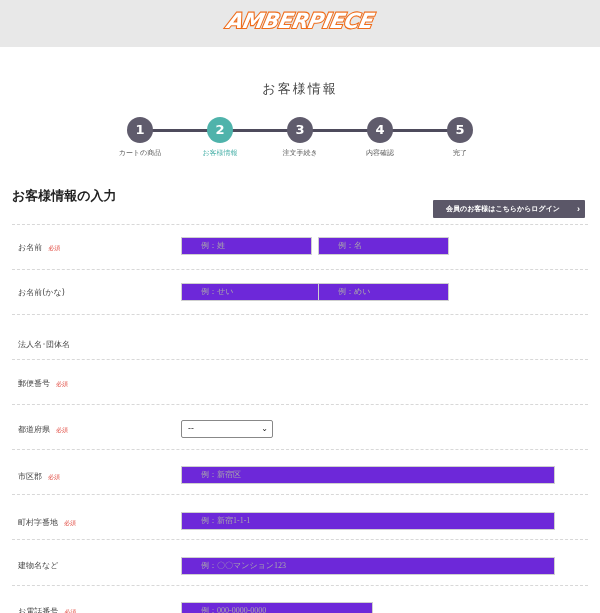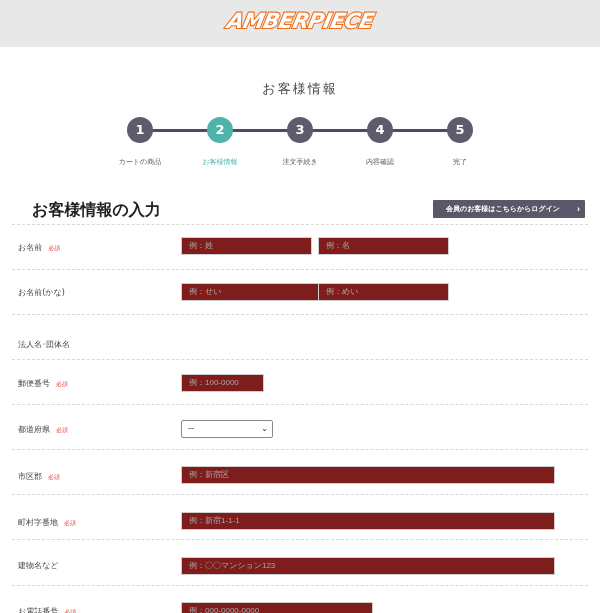--- a/index.html
+++ b/index.html
@@ -9,31 +9,31 @@
   .header { position: absolute; left: 0; top: 0; width: 600px; height: 47px; background: #e8e8e8; }
   .logo { position: absolute; left: 172px; top: 10px; width: 256px; height: 22px; }
 
   .page-title { position: absolute; left: 0; top: 80px; width: 600px; text-align: center; font-size: 13px; letter-spacing: 2px; color: #444; font-family: "DejaVu Serif", serif; }
 
   .steps { position: absolute; left: 0; top: 117px; width: 600px; height: 45px; }
   .step-line { position: absolute; left: 140px; top: 12px; width: 320px; height: 3px; background: #4e4b5c; }
   .step { position: absolute; top: 0; width: 80px; margin-left: -40px; text-align: center; }
   .step-circle { width: 26px; height: 26px; border-radius: 50%; background: #5f5b6c; color: #fff; font-size: 13px; font-weight: bold; line-height: 26px; margin: 0 auto; position: relative; }
   .step.active .step-circle { background: #4fb3ab; }
-  .step-label { font-size: 7px; color: #555; margin-top: 14px; white-space: nowrap; }
+  .step-label { font-size: 7px; color: #555; margin-top: 5px; white-space: nowrap; }
   .step.active .step-label { color: #4fb3ab; }
 
-  .section-title { position: absolute; left: 12px; top: 200px; font-size: 16px; color: #222; font-weight: bold; margin-left: 20px; }
+  .section-title { position: absolute; left: 12px; top: 187px; font-size: 13px; color: #222; font-weight: bold; }
   .login-btn { position: absolute; left: 433px; top: 200px; width: 152px; height: 18px; background: #5b5768; color: #fff; font-size: 7px; font-weight: bold; line-height: 18px; padding-left: 13px; cursor: pointer; border: none; text-align: left; border-radius: 1px; }
   .login-btn .chev { position: absolute; right: 5px; top: 0; font-size: 9px; }
 
   .form-row { position: absolute; left: 12px; width: 576px; border-top: 1px dashed #d8d8d8; }
   .row-label { position: absolute; left: 6px; font-size: 8px; color: #444; white-space: nowrap; }
   .req { color: #e0443a; font-size: 6px; margin-left: 6px; }
-  .field { position: absolute; height: 18px; border: 1px solid #cfcfcf; background: #7f1d1d; font-size: 8px; color: #aaa; padding-left: 7px; line-height: 16px; font-family: Liberation Sans, sans-serif; }
+  .field { position: absolute; height: 18px; border: 1px solid #cfcfcf; background: #6d28d9; font-size: 8px; color: #aaa; padding-left: 19px; line-height: 16px; font-family: Liberation Serif, serif; }
   .select { position: absolute; height: 18px; border: 1px solid #888; background: #fff; font-size: 8px; color: #222; padding-left: 6px; line-height: 16px; border-radius: 2px; }
   .select .arrow { position: absolute; right: 4px; top: 0; font-size: 8px; color: #222; }
 </style>
 </head>
 <body>
 
 <div class="header">
   <svg class="logo" viewBox="0 0 256 22">
     <text x="128" y="18" text-anchor="middle" font-family="DejaVu Sans, sans-serif" font-size="21" font-weight="bold" font-style="italic" fill="#fff" stroke="#ef6c1a" stroke-width="2.2" paint-order="stroke" letter-spacing="-0.5" transform="skewX(-12) translate(3,0)">AMBERPIECE</text>
   </svg>
@@ -87,21 +87,20 @@
 </div>
 
 <div class="form-row" style="top:314px;height:45px">
   <div class="row-label" style="top:24px">法人名･団体名</div>
 </div>
 
 <div class="form-row" style="top:359px;height:45px">
   <div class="row-label" style="top:18px">
     <span>郵便番号</span><span class="req">必須</span>
   </div>
-  <div class="field" style="left:169px;top:14px;width:83px">例：100-0000</div>
 </div>
 
 <div class="form-row" style="top:404px;height:45px">
   <div class="row-label" style="top:19px">
     <span>都道府県</span><span class="req">必須</span>
   </div>
   <div class="select" style="left:169px;top:15px;width:92px">
     <span>--</span>
     <span class="arrow">⌄</span>
   </div>

